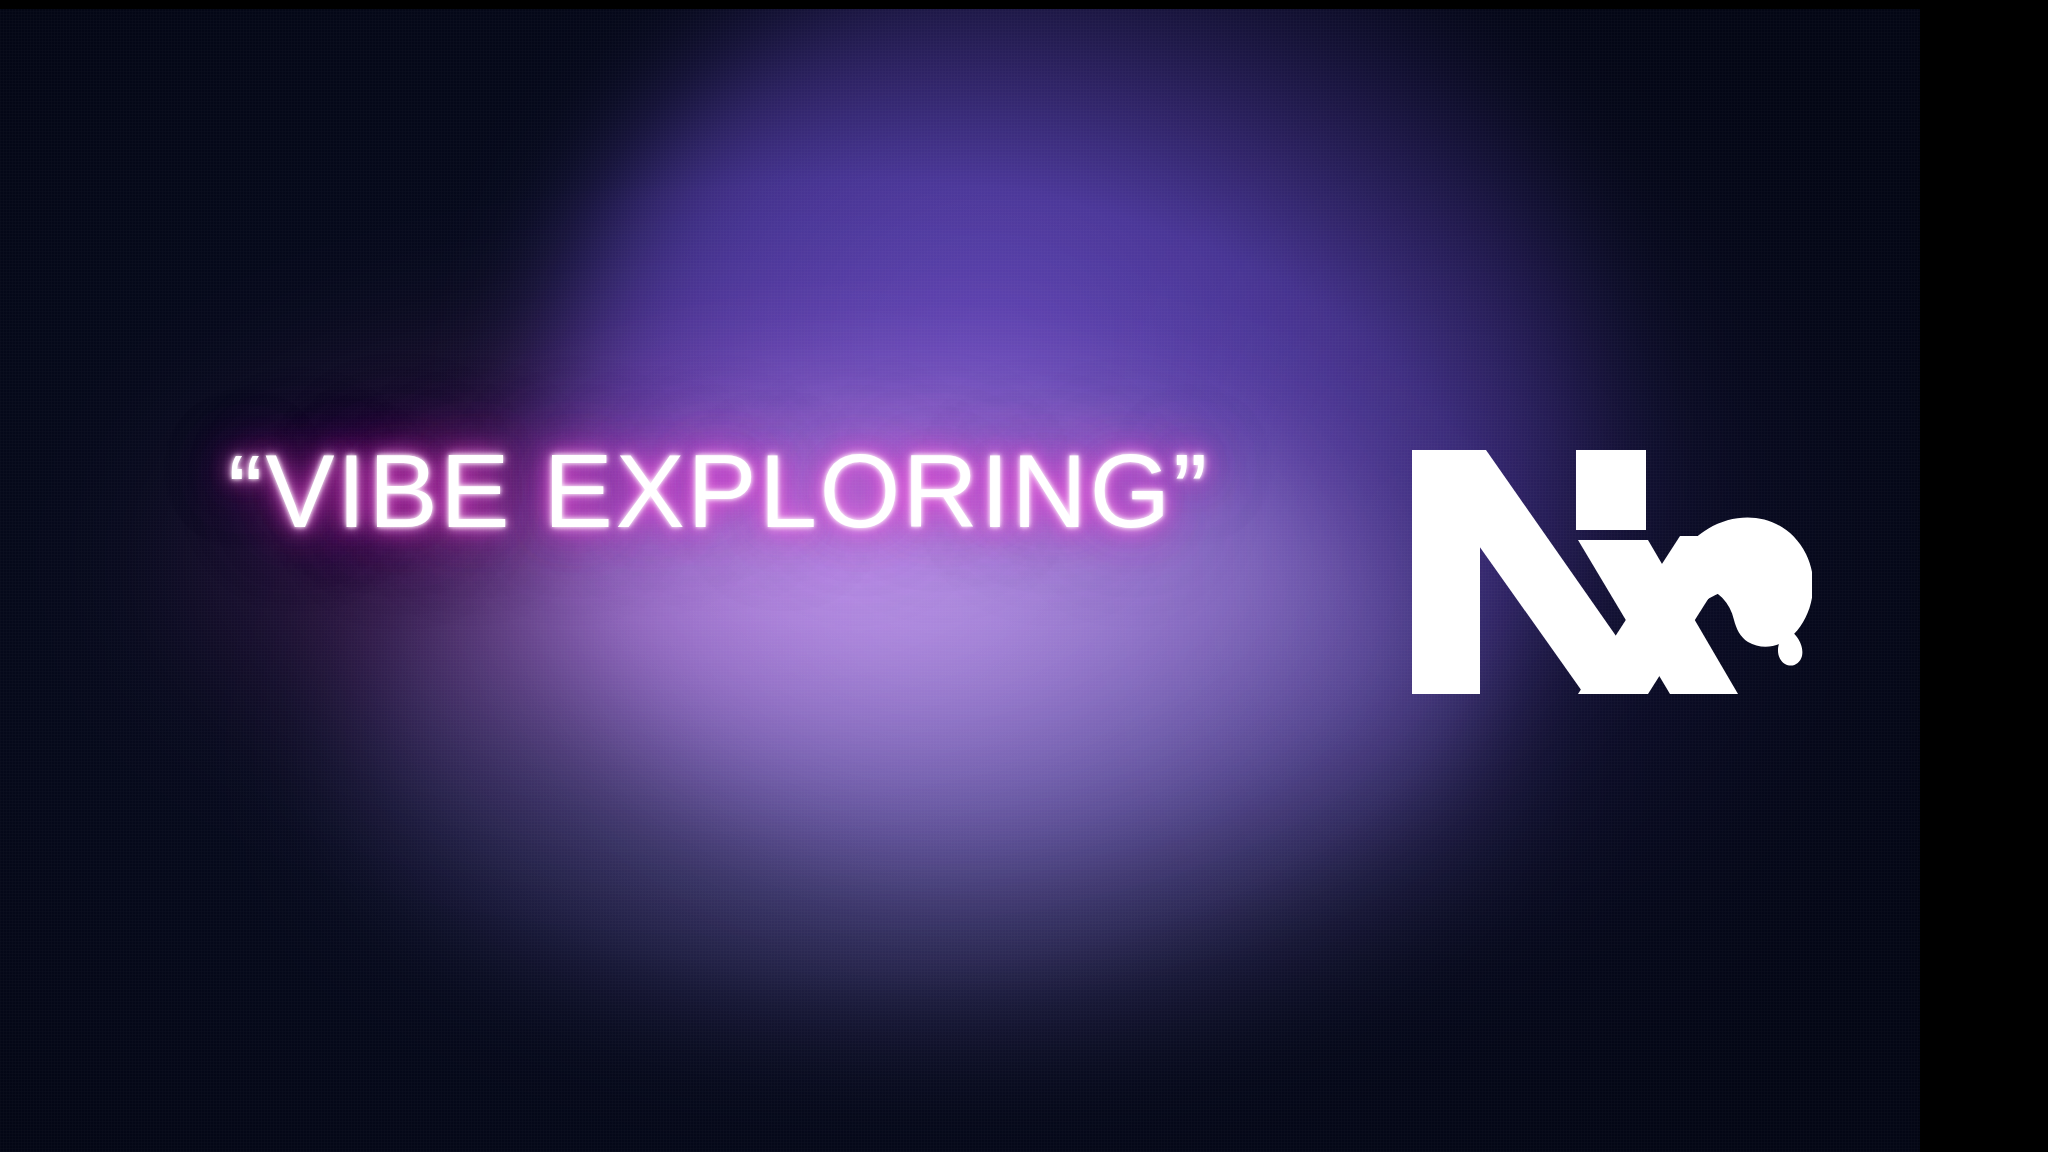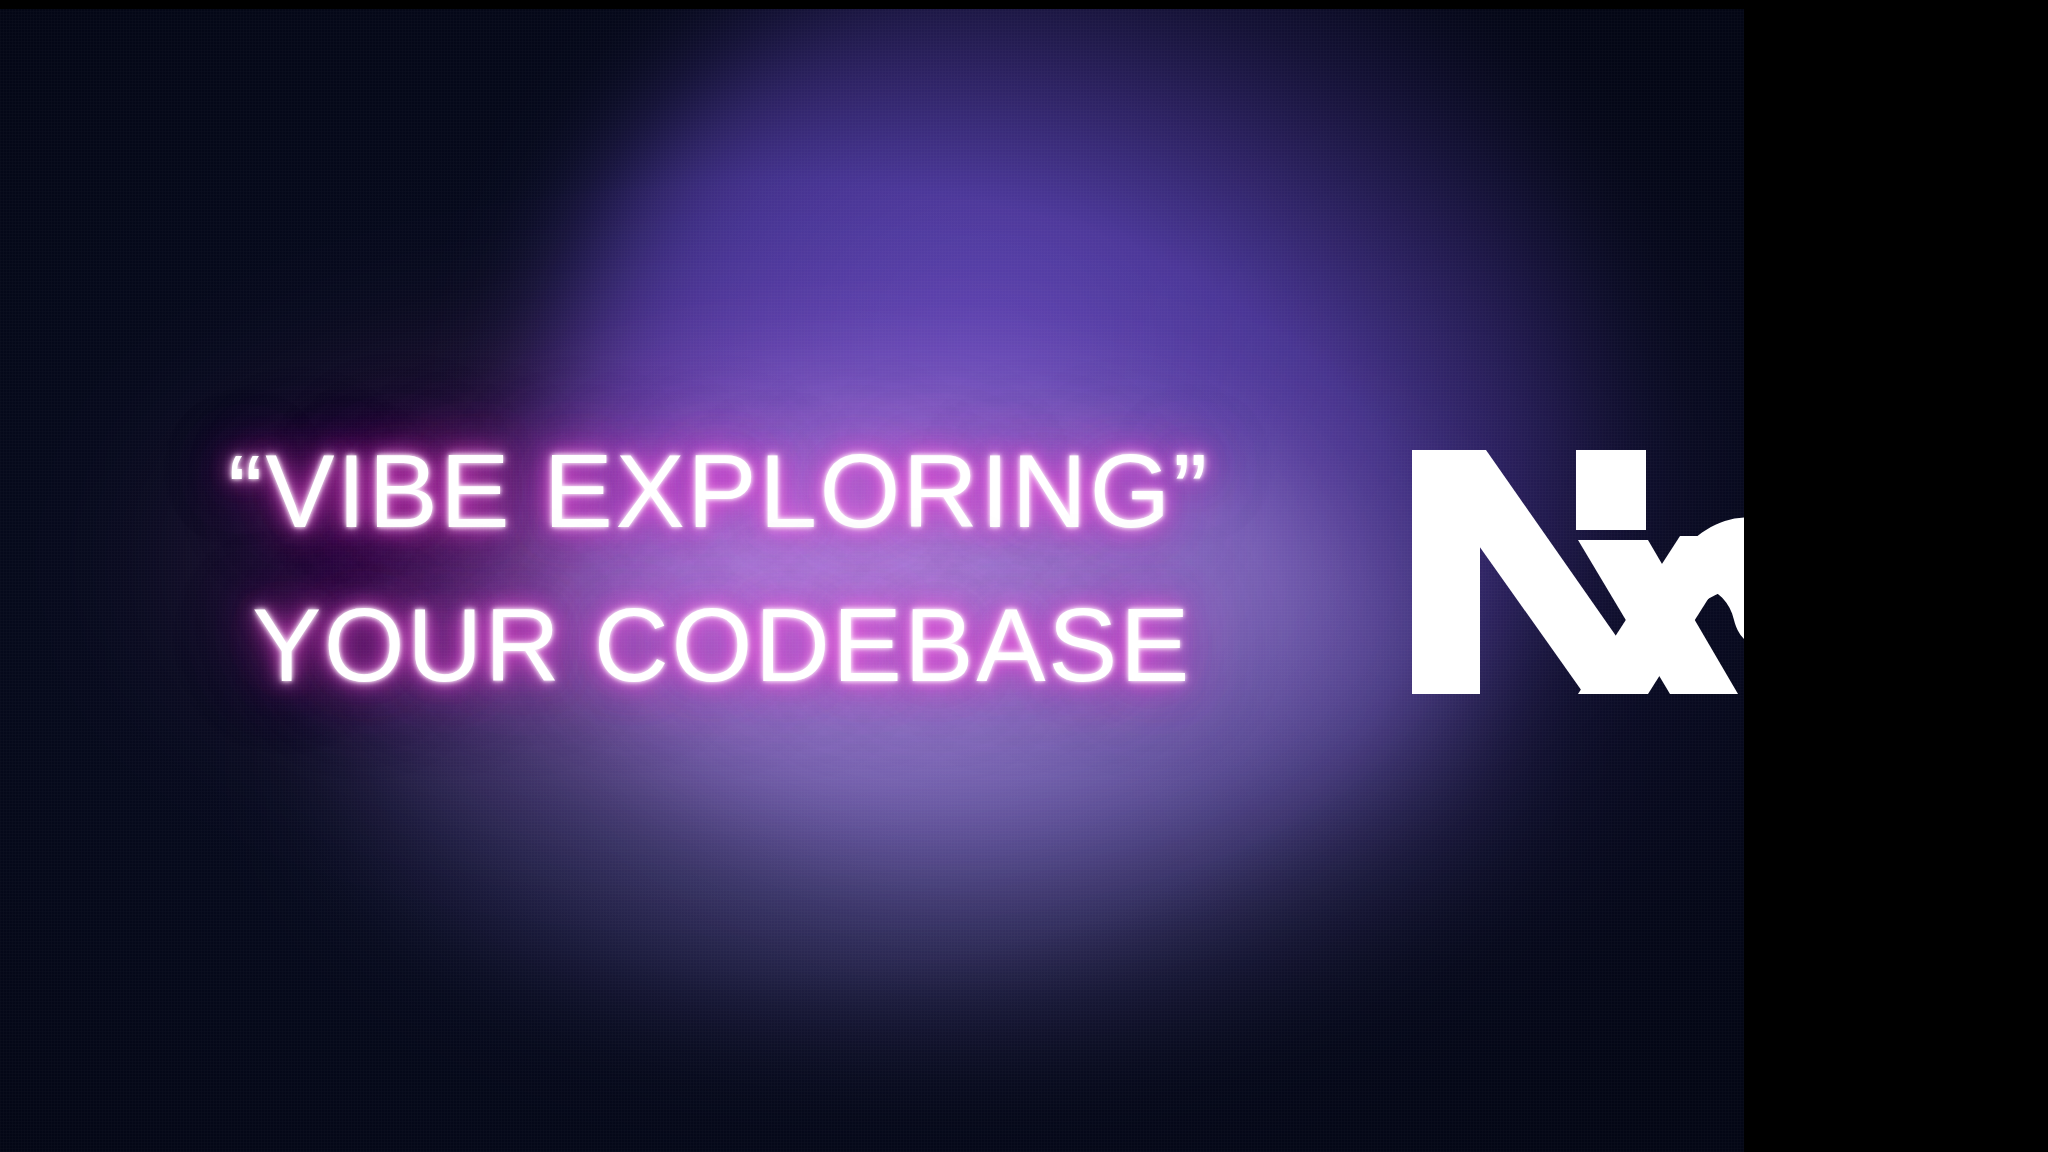--- a/index.html
+++ b/index.html
@@ -8,21 +8,21 @@
     padding: 0;
     background: #000000;
   }
   body {
     font-family: "Liberation Sans", sans-serif;
   }
 
   
   #slide {
     position: relative;
-    width: 1744px;
+    width: 1920px;
     height: 1152px;
     overflow: hidden;
     background: #04081a;
   }
 
   
   .letterbox-top {
     position: absolute;
     left: 0; top: 0;
     width: 2048px;
@@ -179,21 +179,20 @@
 
   <div class="bg-base"></div>
   <div class="blob-violet"></div>
   <div class="blob-lavender"></div>
   <div class="blob-magenta"></div>
   <div class="blob-right"></div>
   <div class="vignette"></div>
 
   <div class="headline">
     <span class="neon-line line-1">“VIBE EXPLORING”</span>
-    <span class="neon-line line-2">YOUR CODEBASE</span>
   </div>
 
   <div class="nx-logo">
     <svg viewBox="0 0 404 256" xmlns="http://www.w3.org/2000/svg" aria-hidden="true">
       <g fill="#ffffff">
 
         <path d="M4 6 H74 L170 140 V6 H240 V104 H170 L170 104 Z" opacity="0"></path>
 
         <path d="M4 6 H72 V250 H4 Z"></path>
 

